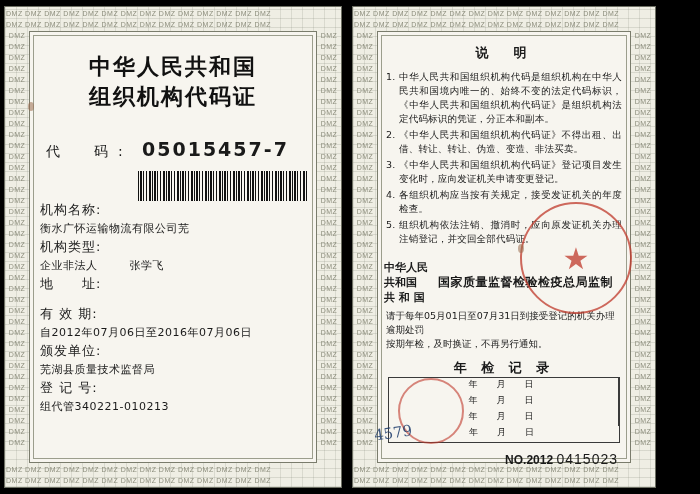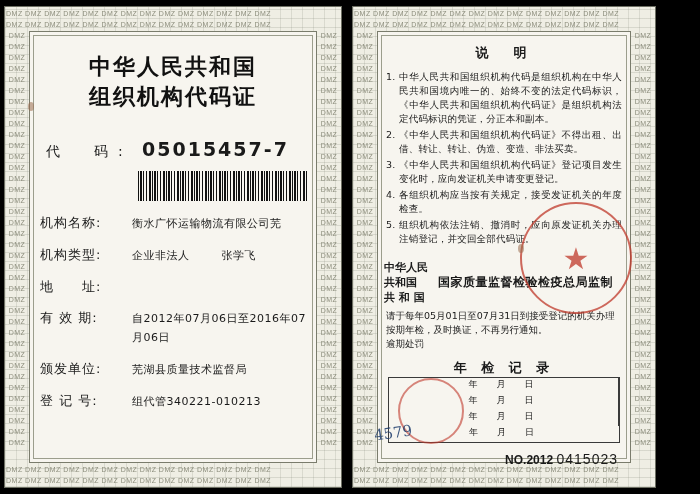--- a/index.html
+++ b/index.html
@@ -114,22 +114,22 @@
     width: 170px;
     background:
       repeating-linear-gradient(90deg,
         #111 0 1px, #f7f5ef 1px 2px, #111 2px 4px, #f7f5ef 4px 5px,
         #111 5px 6px, #f7f5ef 6px 8px, #111 8px 9px, #f7f5ef 9px 11px,
         #111 11px 13px, #f7f5ef 13px 14px);
   }
   .field {
     display: flex;
     align-items: flex-start;
-    margin-top: 13px;
     padding-left: 6px;
+    flex-direction: column;
   }
   .field-label {
     font-size: 13px;
     width: 92px;
     flex: none;
     letter-spacing: 1px;
   }
   .field-value {
     font-size: 11px;
     line-height: 19px;
@@ -548,22 +548,22 @@
       <div class="r-mid">
         <div class="r-mid-left">
           <div>中华人民共和国</div>
           <div>共 和 国</div>
         </div>
         <div class="r-mid-right">国家质量监督检验检疫总局监制</div>
       </div>
 
       <div class="r-sub">
         <div>请于每年05月01日至07月31日到接受登记的机关办理</div>
+        <div>逾期处罚</div>
         <div>按期年检，及时换证，不再另行通知。</div>
-        <div>逾期处罚</div>
       </div>
 
       <div class="annual-title">年 检 记 录</div>
 
       <div class="annual-table">
         <div class="annual-cell">
           <div class="annual-date">年　月　日</div>
         </div>
         <div class="annual-cell">
           <div class="annual-date">年　月　日</div>

